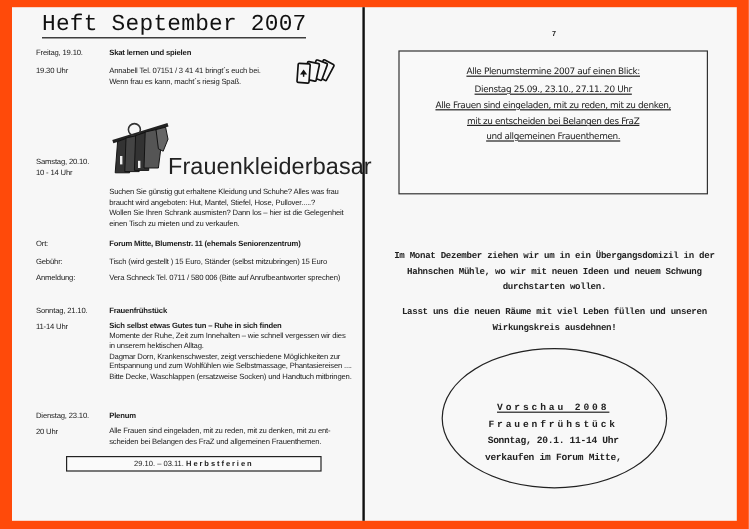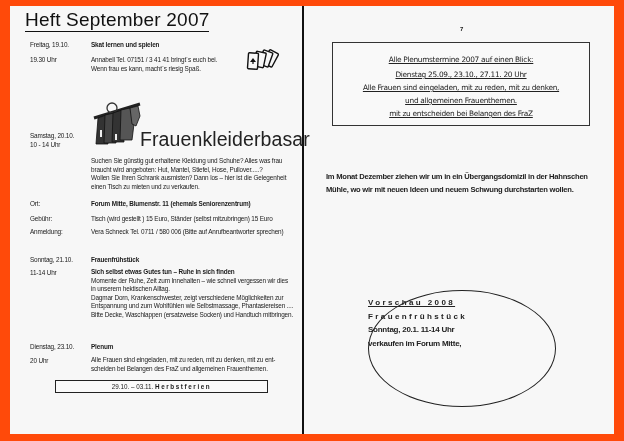--- a/index.html
+++ b/index.html
@@ -9,45 +9,45 @@
   }
   .sheet {
     position: absolute; left: 10px; top: 6px; width: 604px; height: 428px;
     background: #f7f7f7;
   }
   .page-divider {
     position: absolute; left: 302px; top: 6px; width: 2px; height: 428px; background: #111;
   }
   .abs { position: absolute; }
   .title {
-    left: 25px; top: 9px; font-size: 19px; letter-spacing: 0.2px; color: #111;
-    border-bottom: 1.5px solid #111; padding-bottom: 0; line-height: 22px; white-space: nowrap;
+    left: 35px; top: 9px; font-size: 19px; letter-spacing: 0.2px; color: #111;
+    border-bottom: 1.5px solid #111; padding-bottom: 0; line-height: 22px; white-space: nowrap; font-family: Liberation Mono, monospace;
   }
   .lbl { font-size: 6.4px; line-height: 9px; white-space: nowrap; letter-spacing: -0.15px; }
   .txt { font-size: 6.4px; line-height: 8.5px; letter-spacing: -0.15px; }
   .b { font-weight: bold; }
   .basar-title {
     left: 140px; top: 128px; font-size: 19.5px; color: #222; letter-spacing: 0.1px; white-space: nowrap; text-align: center;
   }
   .ferien-box {
     left: 55px; top: 380px; width: 211px; height: 11px; border: 1px solid #222; background: #fafafa;
     font-size: 6.3px; text-align: center; line-height: 11px; white-space: nowrap;
   }
   .ferien-box .spaced { letter-spacing: 1.6px; font-weight: bold; }
   .pagenum { left: 460px; top: 26px; font-size: 6px; font-weight: bold; }
   .plenum-box {
-    left: 332px; top: 42px; width: 258px; height: 84px; border: 1px solid #333; background: #f9f9f9;
+    left: 332px; top: 42px; width: 258px; height: 120px; border: 1px solid #333; background: #f9f9f9;
     text-align: center; font-family: "DejaVu Sans", sans-serif; font-size: 7.4px; line-height: 13px;
     letter-spacing: -0.3px; color: #222; padding-top: 10px; box-sizing: border-box;
   }
   .plenum-box .heading { text-decoration: underline; display: block; margin-bottom: 2px; }
   .plenum-box span { display: block; text-decoration: underline; }
   .comic {
-    font-family: Liberation Sans, sans-serif; font-weight: bold; font-size: 7.6px; color: #222;
-    letter-spacing: -0.25px;
+    font-family: Liberation Mono, monospace; font-weight: bold; font-size: 7.6px; color: #222;
+    text-align: center; letter-spacing: -0.25px; margin-top: 38px;
   }
   .move-text { left: 326px; top: 170px; width: 272px; line-height: 13px; }
   .move-text p { margin: 0 0 8px 0; }
   .ellipse {
     left: 368px; top: 290px; width: 186px; height: 115px; border: 1px solid #222; border-radius: 50%;
     background: #f8f8f8;
   }
   .ellipse-text { left: 368px; top: 296px; width: 186px; line-height: 13.5px; font-size: 8px; }
   .ellipse-text span { display: block; }
   .spaced2 { letter-spacing: 2.4px; }
@@ -139,26 +139,27 @@
   <span>29.10. – 03.11.</span>
   <span class="spaced">Herbstferien</span>
 </div>
 
 <div class="abs pagenum">7</div>
 
 <div class="abs plenum-box">
   <span class="heading">Alle Plenumstermine 2007 auf einen Blick:</span>
   <span>Dienstag 25.09., 23.10., 27.11.  20 Uhr</span>
   <span>Alle Frauen sind eingeladen, mit zu reden, mit zu denken,</span>
+  <span>mit zu entscheiden bei Belangen des FraZ</span>
   <span>und allgemeinen Frauenthemen.</span>
-  <span>mit zu entscheiden bei Belangen des FraZ</span>
 </div>
 
 <div class="abs comic move-text">
   <p>Im Monat Dezember ziehen wir um in ein Übergangsdomizil in der Hahnschen Mühle, wo wir mit neuen Ideen und neuem Schwung durchstarten wollen.</p>
+  <p>Lasst uns die neuen Räume mit viel Leben füllen und unseren Wirkungskreis ausdehnen!</p>
 </div>
 
 <div class="abs ellipse"></div>
 <div class="abs comic ellipse-text">
   <span class="u spaced2">Vorschau 2008</span>
   <span class="spaced2">Frauenfrühstück</span>
   <span>Sonntag, 20.1.   11-14 Uhr</span>
   <span>verkaufen im Forum Mitte,</span>
 </div>
 

